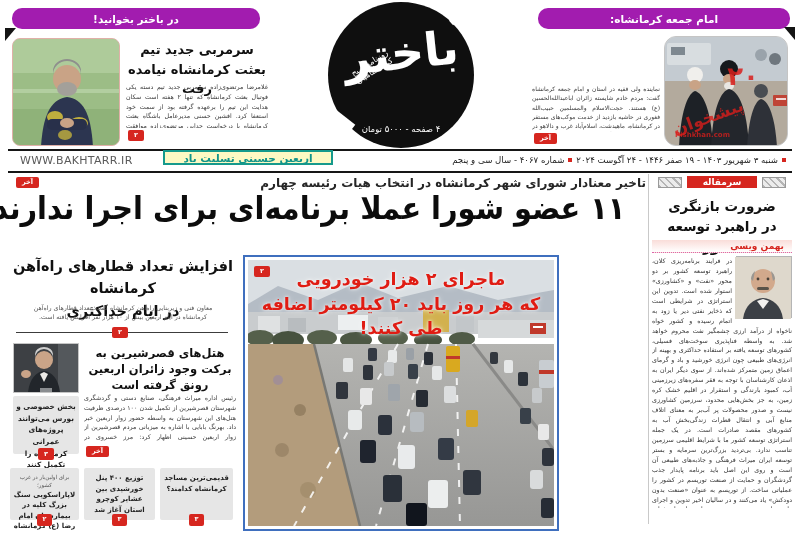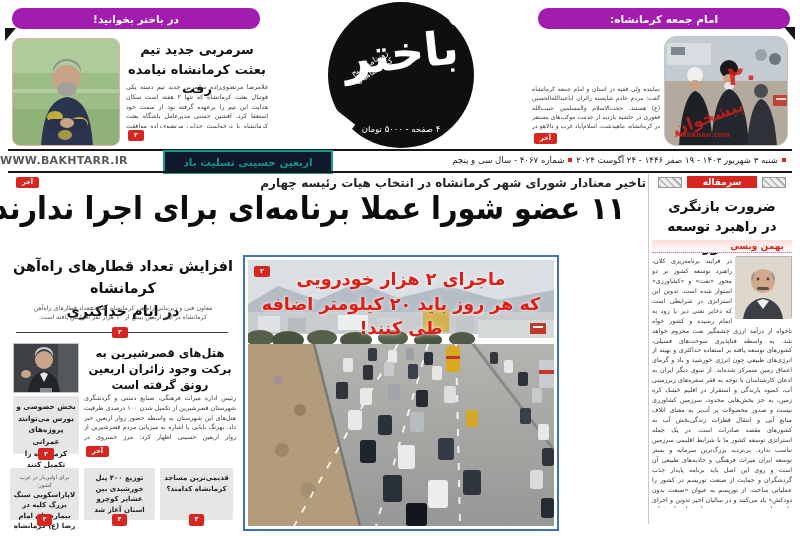--- a/index.html
+++ b/index.html
@@ -27,24 +27,24 @@
   .logo-slash{position:absolute;left:448px;top:12px;width:24px;height:6px;background:#fff;transform:rotate(-42deg);}
   .logo-notch{position:absolute;left:318px;top:112px;width:30px;height:34px;background:#fff;transform:rotate(38deg);}
   
   .headline{font-weight:bold;color:#101010;direction:rtl;text-align:center;}
   .body-text{font-size:6.3px;line-height:1.55;text-align:justify;color:#3a3a3a;direction:rtl;overflow:hidden;}
   .badge{position:absolute;background:#d6261f;color:#fff;font-size:6.5px;font-weight:bold;
          padding:1px 6px;border-radius:2px;direction:rtl;line-height:1.4;}
   .photo{position:absolute;overflow:hidden;background:#ddd;}
   
   .rule{position:absolute;left:8px;width:784px;height:2px;background:#161616;}
-  .website{position:absolute;left:0;top:154px;font-size:11px;font-weight:bold;color:#5a5a5a;letter-spacing:.3px;text-align:right;}
-  .condolence{position:absolute;left:163px;top:150px;width:170px;height:24px;border:2px solid #169a8c;
+  .website{position:absolute;left:20px;top:154px;font-size:11px;font-weight:normal;color:#5a5a5a;letter-spacing:.3px;text-align:right;}
+  .condolence{position:absolute;left:163px;top:150px;width:170px;height:15px;border:2px solid #169a8c;
               color:#12948a;font-weight:bold;font-size:10.5px;display:flex;align-items:center;
-              justify-content:center;direction:rtl;background:#0f172a;}
+              justify-content:center;direction:rtl;background:#fef9c3;}
   .dateline{position:absolute;right:10px;top:155px;font-size:8.6px;color:#222;direction:rtl;
             display:flex;align-items:center;}
   .red-sq{width:4px;height:4px;background:#d6261f;display:inline-block;margin:0 4px;}
   
   .kicker{position:absolute;left:10px;top:176px;width:636px;text-align:right;font-size:12px;
           font-weight:bold;color:#262626;direction:rtl;}
   .lead-headline{position:absolute;left:4px;top:190px;width:644px;text-align:center;font-size:31px;
                  font-weight:bold;color:#0c0c0c;direction:rtl;white-space:nowrap;letter-spacing:-1px;
                  transform:scaleX(.93);transform-origin:center;}
   

